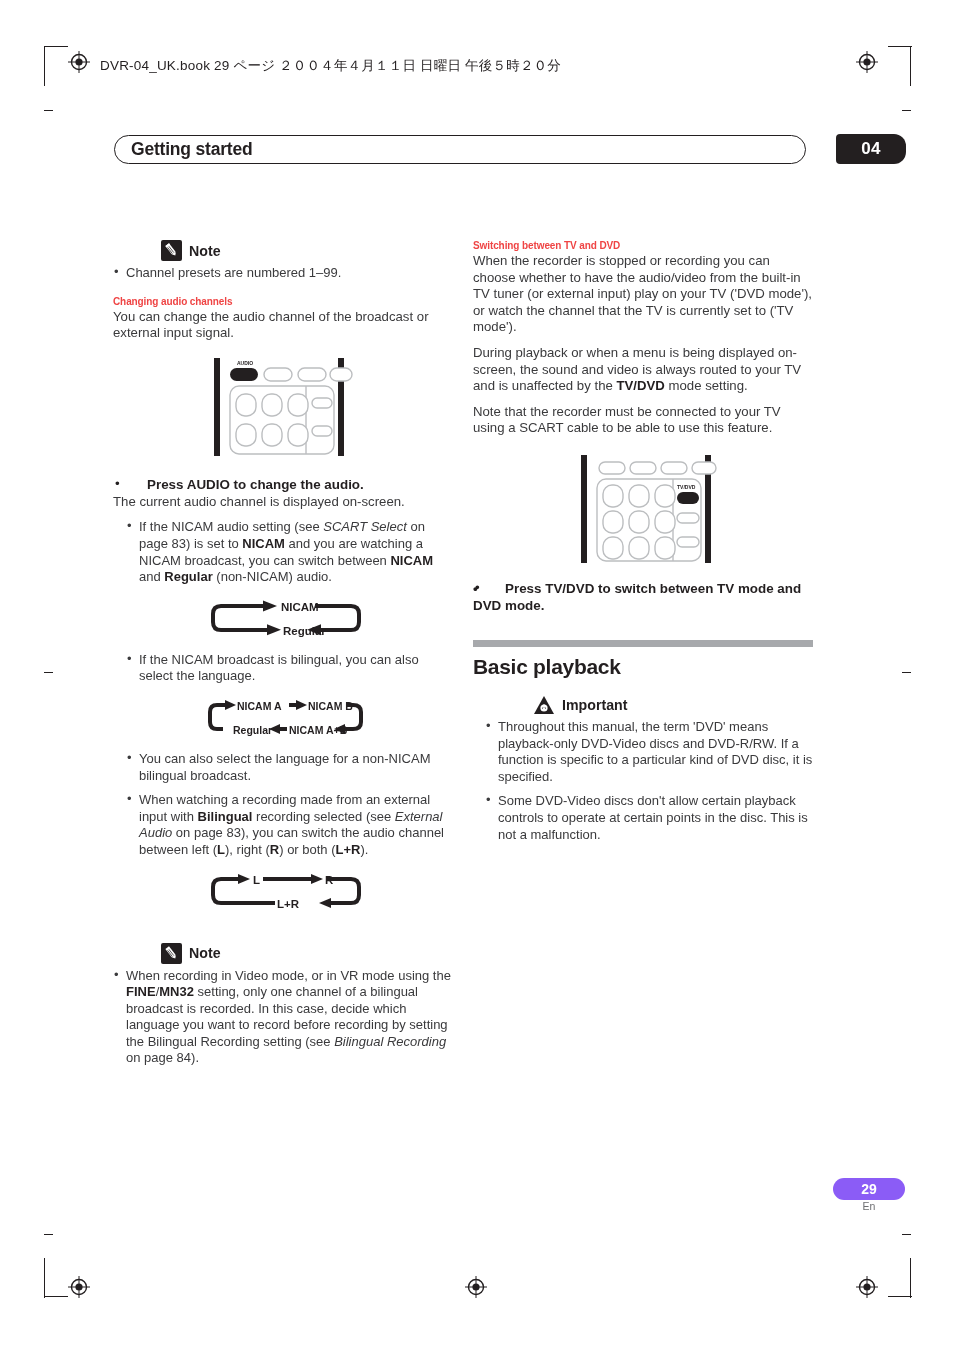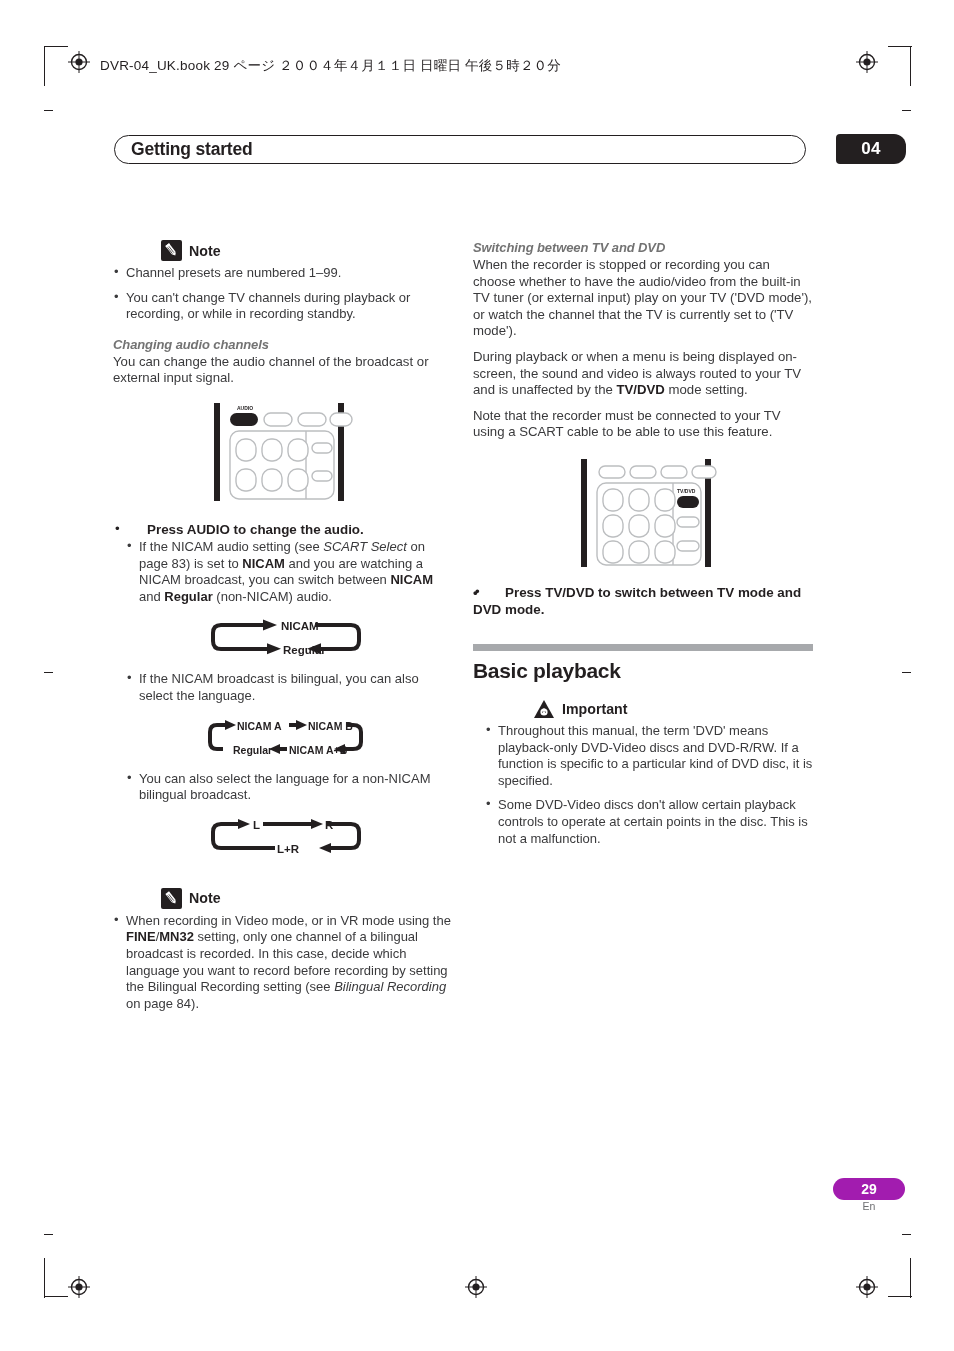--- a/index.html
+++ b/index.html
@@ -39,22 +39,22 @@
   .chapbadge span{color:#fff;font-size:17px;font-weight:bold;letter-spacing:.3px;}
 
   
   .col{position:absolute;top:240px;width:340px;}
   .col-left{left:113px;}
   .col-right{left:473px;}
 
   p{margin:0 0 9px 0;}
   .body{font-size:13.2px;line-height:16.6px;color:#3a3a3c;}
   .h2{
-    font-size:13px;font-weight:bold;color:#737373;
-    margin:0 0 2px 0;letter-spacing:-.1px;font-style:italic;
+    font-size:10px;font-weight:bold;color:#ef4444;
+    margin:0 0 2px 0;letter-spacing:-.1px;
   }
   .h1{
     font-size:21px;font-weight:bold;color:#231f20;
     margin:0 0 4px 0;letter-spacing:-.3px;
   }
   .rule{height:7px;background:#a7a9ac;margin:18px 0 8px 0;}
   b{color:#231f20;font-weight:bold;}
   i{font-style:italic;}
 
   
@@ -88,21 +88,21 @@
   .remote{position:relative;}
   .remote svg{display:block}
 
   
   .cycle{position:relative;}
   .cycle svg{display:block}
 
   
   .pagebadge{
     position:absolute;left:833px;top:1178px;width:72px;height:22px;
-    background:#a21caf;border-radius:11px;
+    background:#8b5cf6;border-radius:11px;
     display:flex;align-items:center;justify-content:center;
   }
   .pagebadge span{color:#fff;font-size:14px;font-weight:bold;}
   .pagelang{
     position:absolute;left:833px;top:1200px;width:72px;text-align:center;
     font-size:10.5px;color:#6d6e71;
   }
 </style>
 </head>
 <body>
@@ -185,21 +185,20 @@
               <line x1="11.0" y1="5.6" x2="11.0" y2="13.4" stroke="#231f20" stroke-width="0.7"></line>
               <polygon points="8.4,13.6 13.0,13.6 10.7,17.4" fill="#ffffff"></polygon>
               <polygon points="9.9,16.0 11.5,16.0 10.7,17.6" fill="#231f20"></polygon>
             </g>
           </svg>
         </span>
         <span class="label">Note</span>
       </div>
       <ul>
         <li>Channel presets are numbered 1–99.</li>
-        <li>You can't change TV channels during playback or recording, or while in recording standby.</li>
       </ul>
     </div>
 
     <div style="margin-top:14px;">
       <div class="h2">Changing audio channels</div>
       <p class="body">You can change the audio channel of the broadcast or external input signal.</p>
 
       <div class="remote" style="margin:14px 0 10px 95px;">
         <svg width="150" height="110" viewBox="0 0 150 110">
           <rect x="6" y="2" width="6" height="98" fill="#231f20"></rect>
@@ -216,20 +215,21 @@
           <rect x="80" y="38" width="20" height="22" rx="9" fill="#ffffff" stroke="#bcbec0" stroke-width="1.4"></rect>
           <rect x="28" y="68" width="20" height="22" rx="9" fill="#ffffff" stroke="#bcbec0" stroke-width="1.4"></rect>
           <rect x="54" y="68" width="20" height="22" rx="9" fill="#ffffff" stroke="#bcbec0" stroke-width="1.4"></rect>
           <rect x="80" y="68" width="20" height="22" rx="9" fill="#ffffff" stroke="#bcbec0" stroke-width="1.4"></rect>
           <rect x="104" y="42" width="20" height="10" rx="5" fill="#ffffff" stroke="#bcbec0" stroke-width="1.4"></rect>
           <rect x="104" y="70" width="20" height="10" rx="5" fill="#ffffff" stroke="#bcbec0" stroke-width="1.4"></rect>
         </svg>
       </div>
 
       <div class="step">Press AUDIO to change the audio.</div>
+      <p class="body">The current audio channel is displayed on-screen.</p>
 
       <ul class="indent">
         <li>If the NICAM audio setting (see <i>SCART Select</i> on page 83) is set to <b>NICAM</b> and you are watching a NICAM broadcast, you can switch between <b>NICAM</b> and <b>Regular</b> (non-NICAM) audio.</li>
       </ul>
 
       <div class="cycle" style="margin:8px 0 10px 90px;">
         <svg width="165" height="48" viewBox="0 0 165 48">
           <path d="M18 12 H60" stroke="#231f20" stroke-width="4" fill="none"></path>
           <polygon points="60,6.5 74,12 60,17.5" fill="#231f20"></polygon>
           <path d="M112 12 H148 Q156 12 156 20 V28 Q156 36 148 36 H118" stroke="#231f20" stroke-width="4" fill="none"></path>
@@ -262,20 +262,23 @@
           <polygon points="77,31 66,36 77,41" fill="#231f20"></polygon>
           <text x="86" y="41" font-family="'Liberation Sans',sans-serif" font-size="10.5" font-weight="bold" fill="#231f20">NICAM A+B</text>
         </svg>
       </div>
 
       <ul class="indent">
         <li>You can also select the language for a non-NICAM bilingual broadcast.</li>
       </ul>
 
 
+      <ul class="indent">
+        <li>When watching a recording made from an external input with <b>Bilingual</b> recording selected (see <i>External Audio</i> on page 83), you can switch the audio channel between left (<b>L</b>), right (<b>R</b>) or both (<b>L+R</b>).</li>
+      </ul>
 
       <div class="cycle" style="margin:8px 0 10px 90px;">
         <svg width="165" height="48" viewBox="0 0 165 48">
           <path d="M18 12 H35" stroke="#231f20" stroke-width="4" fill="none"></path>
           <polygon points="35,7 47,12 35,17" fill="#231f20"></polygon>
           <path d="M18 12 Q10 12 10 20 V28 Q10 36 18 36 H72" stroke="#231f20" stroke-width="4" fill="none"></path>
           <path d="M124 12 H148 Q156 12 156 20 V28 Q156 36 148 36 H128" stroke="#231f20" stroke-width="4" fill="none"></path>
           <polygon points="128,31 116,36 128,41" fill="#231f20"></polygon>
           <text x="50" y="17" font-family="'Liberation Sans',sans-serif" font-size="11.5" font-weight="bold" fill="#231f20">L</text>
           <path d="M60 12 H108" stroke="#231f20" stroke-width="4" fill="none"></path>

